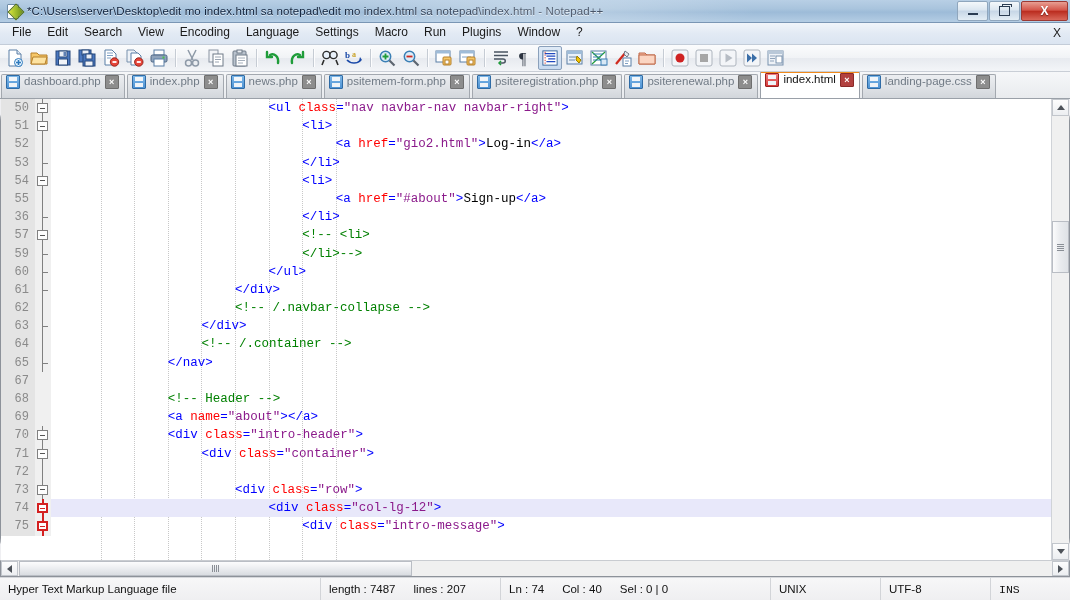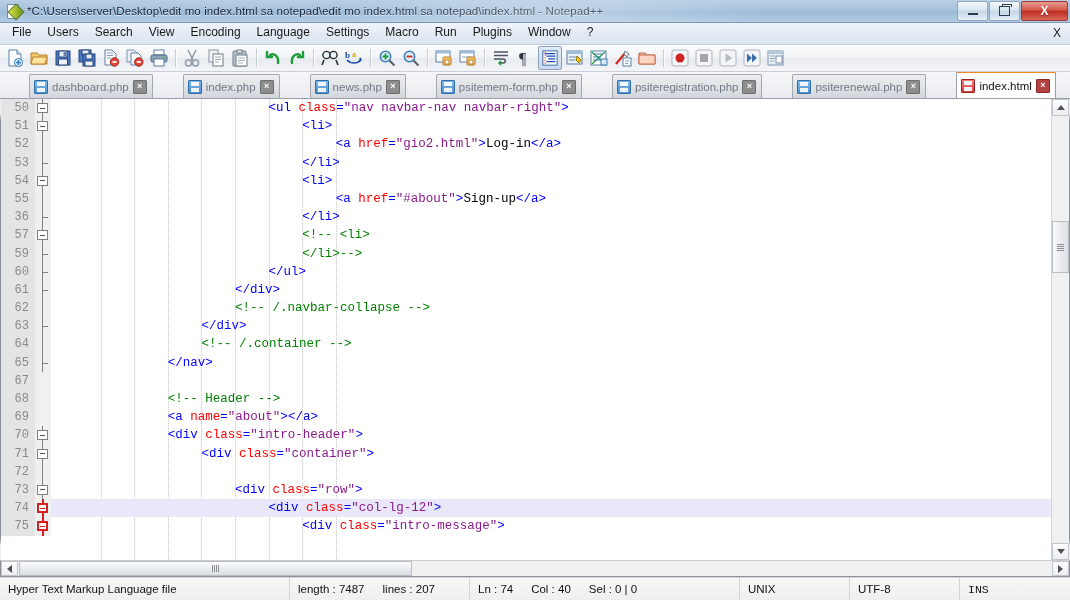--- a/index.html
+++ b/index.html
@@ -96,27 +96,26 @@
 
   
   .tabbar{
     height:26px;flex:0 0 26px;
     background:linear-gradient(to bottom,#f6f7f9 0%,#e9ebee 100%);
     border-bottom:1px solid #9aa0a8;
     display:flex;align-items:flex-end;padding-left:1px;overflow:hidden;
   }
   .tab{
     height:23px;margin-right:2px;padding:0 5px 0 4px;
-    display:flex;align-items:center;gap:4px;
+    display:flex;align-items:flex-start;gap:4px;
     background:linear-gradient(to bottom,#eceef1 0%,#dfe2e6 55%,#d2d6db 100%);
     border:1px solid #a3a8af;border-bottom:none;
     border-radius:2px 2px 0 0;
     font-size:11.5px;color:#707a85;white-space:nowrap;
     position:relative;
-    margin-left:28px;
   }
   .tab.active{
     height:25px;
     background:#ffffff;
     border:1px solid #9aa0a8;border-bottom:none;
     border-top:3px solid #f08a1c;
     color:#111;
     z-index:3;
   }
   .tab-ico{
@@ -275,21 +274,21 @@
         </div>
       <div class="wb">
           <div class="rest"></div>
         </div>
       <div class="wb close">X</div>
     </div>
   </div>
 
   <div class="menubar">
     <div class="mi">File</div>
-    <div class="mi">Users</div>
+    <div class="mi">Edit</div>
     <div class="mi">Search</div>
     <div class="mi">View</div>
     <div class="mi">Encoding</div>
     <div class="mi">Language</div>
     <div class="mi">Settings</div>
     <div class="mi">Macro</div>
     <div class="mi">Run</div>
     <div class="mi">Plugins</div>
     <div class="mi">Window</div>
     <div class="mi">?</div>
@@ -662,21 +661,21 @@
       </div>
     <div class="hs-thumb" id="hthumb" style="left: 18px; width: 393px;">
         <span class="hs-grip"></span>
       </div>
     <div class="hs-btn right">
         <span class="hs-arrow right"></span>
       </div>
   </div>
 
   <div class="statusbar">
-    <div class="sb-cell" style="width:290px">Hyper Text Markup Language file</div>
+    <div class="sb-cell" style="width:321px">Hyper Text Markup Language file</div>
     <div class="sb-cell" style="width:180px">
       <span class="sb-sub">length : 7487</span>
       <span>lines : 207</span>
     </div>
     <div class="sb-cell" style="width:270px">
       <span class="sb-sub">Ln : 74</span>
       <span class="sb-sub">Col : 40</span>
       <span>Sel : 0 | 0</span>
     </div>
     <div class="sb-cell" style="width:110px">UNIX</div>

